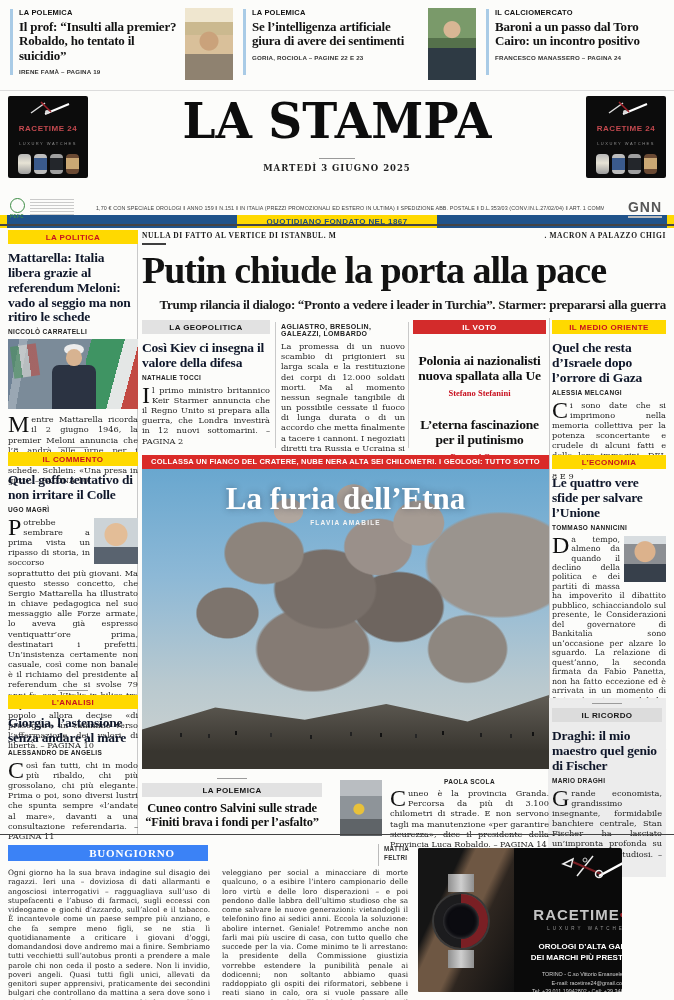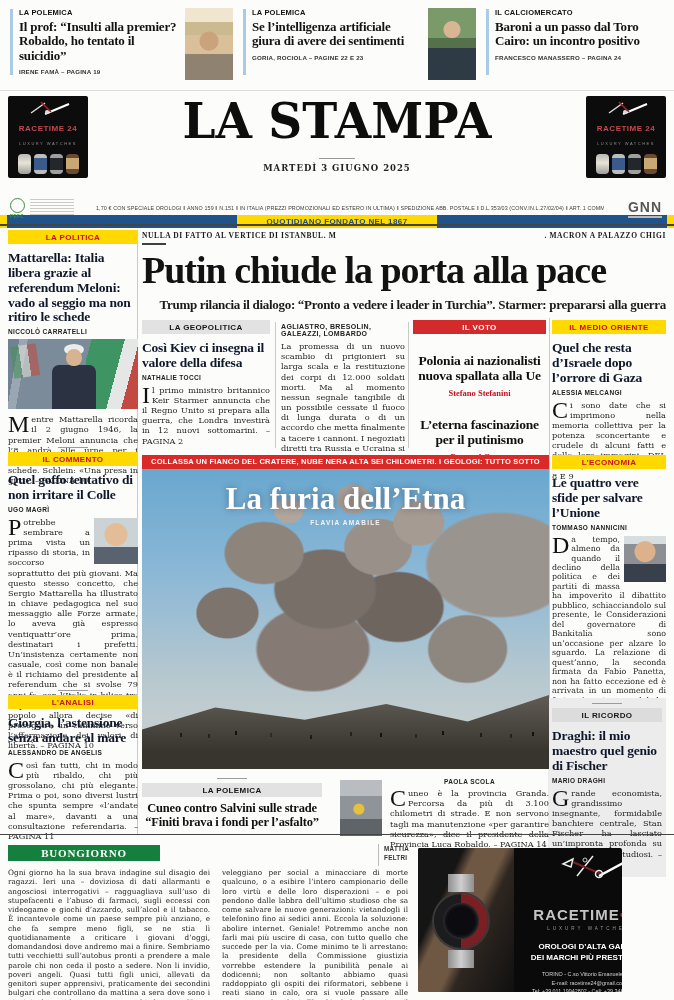--- a/index.html
+++ b/index.html
@@ -145,22 +145,22 @@
   #cuneo{position:absolute;left:142px;top:778px;width:407px;height:62px;}
   .cun-left{position:absolute;left:0;top:0;width:180px;text-align:center;}
   .cun-head{font:700 12.5px/1.15 "Liberation Serif",serif;letter-spacing:-.2px;color:#101010;margin-top:4px;}
   .cun-photo{position:absolute;left:198px;top:2px;width:42px;height:56px;
      background:radial-gradient(circle at 45% 52%,#e8c13a 0 5px,transparent 6px),
                 linear-gradient(180deg,#b9bdc1 0 28%,#8e9499 28% 70%,#5f6468 70%);}
   .cun-right{position:absolute;left:248px;top:0;width:159px;}
   .cun-by{font:700 6.5px "Liberation Sans",sans-serif;letter-spacing:.4px;color:#222;text-align:center;margin-bottom:3px;}
 
   
-  #bghead{position:absolute;left:8px;top:845px;width:152px;height:16px;background:#15803d;
-     font:700 11px/16px "Liberation Serif",serif;color:#fff;text-align:center;letter-spacing:.8px;}
+  #bghead{position:absolute;left:8px;top:845px;width:152px;height:16px;background:#3b82f6;
+     font:700 11px/16px "Liberation Serif",serif;color:#fff;text-align:center;letter-spacing:.8px;padding-left:48px;}
   .bgcol{position:absolute;top:868px;font:400 7.3px/1.27 "DejaVu Serif",serif;text-align:justify;color:#222;}
   #bgcol1{left:8px;width:202px;}
   #bgcol2{left:222px;width:186px;}
   .gio-title{position:absolute;left:228px;top:841px;width:142px;text-align:right;
      font:700 20px "Liberation Serif",serif;letter-spacing:-.3px;color:#111;}
   .gio-rule{position:absolute;left:378px;top:844px;width:1px;height:22px;background:#bbb;}
   .gio-by{position:absolute;left:384px;top:845px;font:700 6.3px/1.35 "Liberation Sans",sans-serif;color:#333;letter-spacing:.3px;}
 
   
   #adbottom{position:absolute;left:418px;top:848px;width:204px;height:144px;background:#0a0a0a;border-radius:2px;overflow:hidden;}

